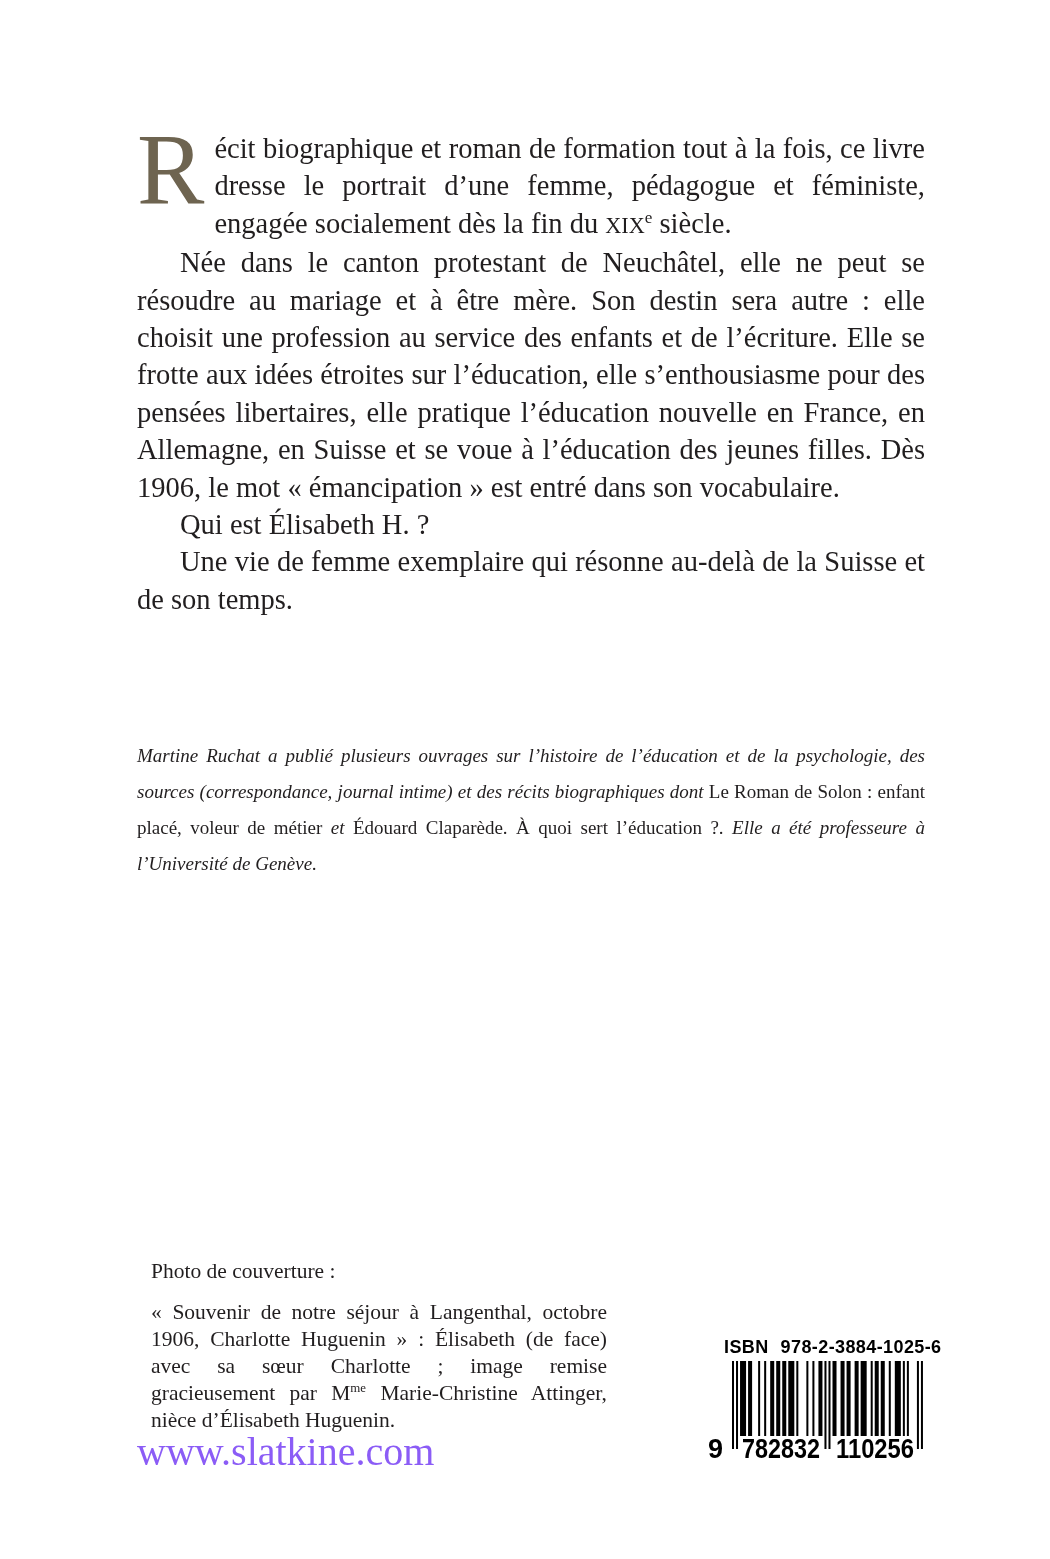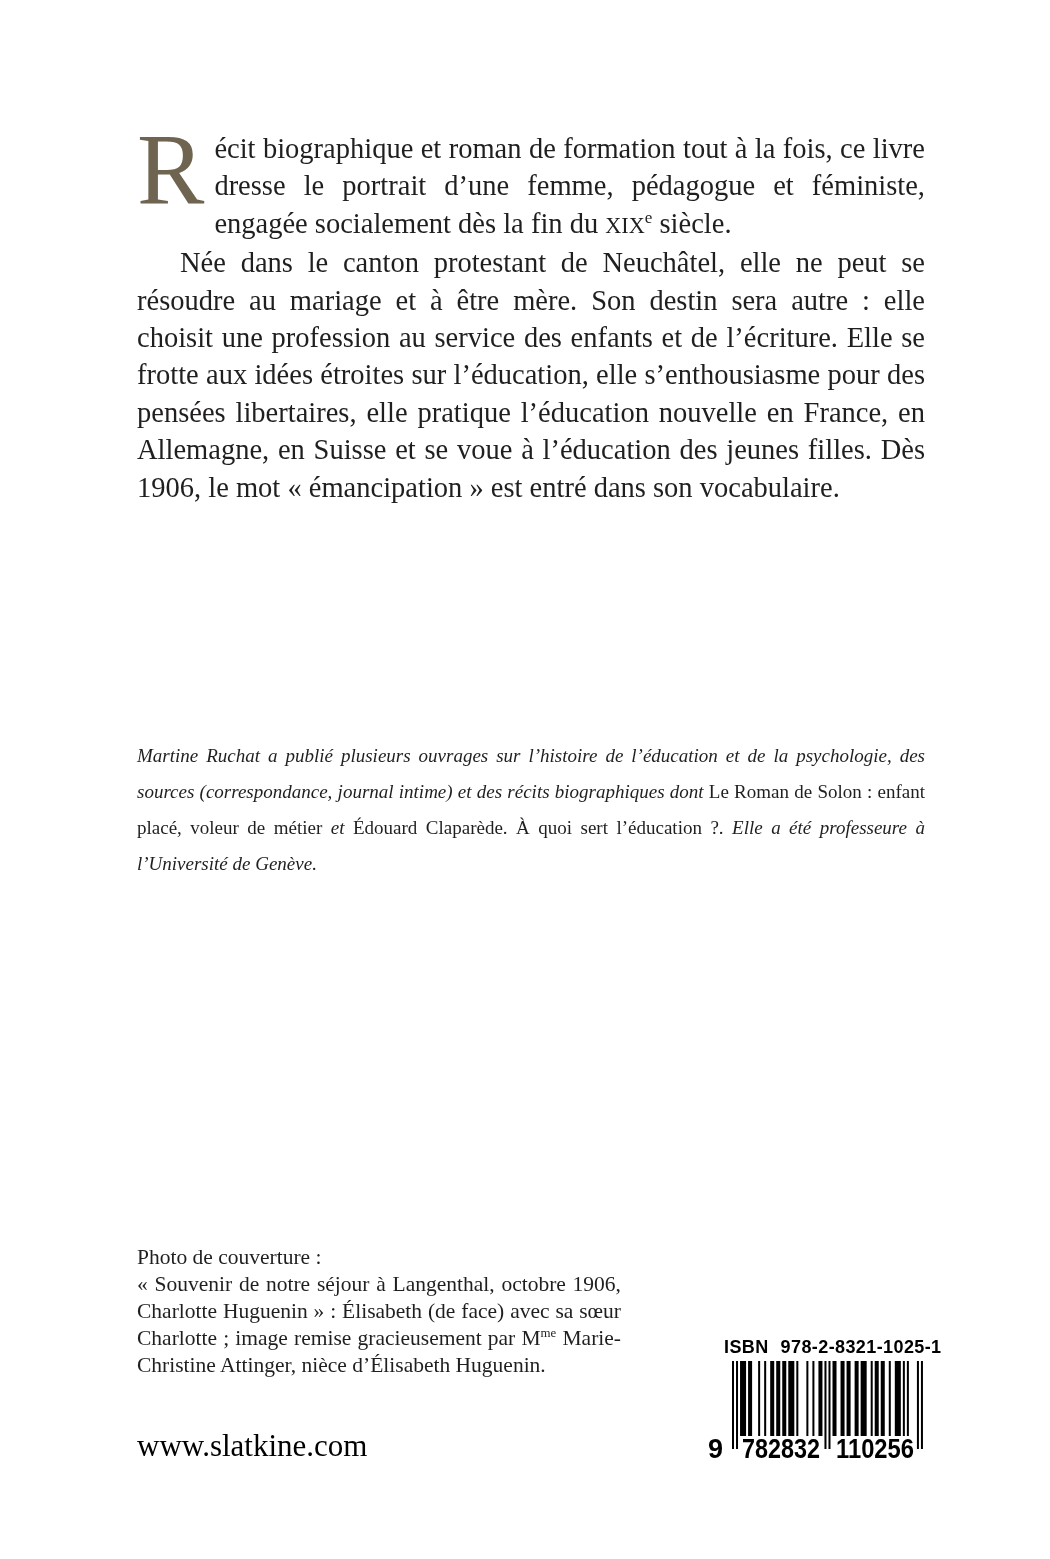--- a/index.html
+++ b/index.html
@@ -34,26 +34,26 @@
     font-size:19px;line-height:36px;
     text-align:justify;
     font-style:italic;
   }
   .bio p{margin:0;}
   .rm{font-style:normal;}
   .credit{
     position:absolute;left:137px;top:1244px;width:484px;
     font-size:21.5px;line-height:27px;
   }
-  .credit p{margin:0;}
+  .credit p{margin:14px;}
   .credit .credit-body{text-align:justify;}
   .website{
     position:absolute;left:137px;top:1428px;
-    font-size:31px;
-    color:#000000;
+    font-size:40px;
+    color:#8b5cf6;
   }
   .barcode{
     position:absolute;left:700px;top:1337px;width:232px;
     font-family:"Liberation Sans",sans-serif;
     color:#000;
     font-weight:bold;
   }
   .isbn-row{
     display:flex;gap:12px;
     padding-left:24px;
@@ -65,37 +65,39 @@
   .barcode svg{display:block;}
 </style>
 </head>
 <body>
 
 <div class="page">
 
   <div class="blurb">
     <p><span class="dropcap">R</span><span><span>écit biographique et roman de formation tout à la fois, ce livre dresse le portrait d’une femme, pédagogue et féministe, engagée socialement dès la fin du </span><span class="sc">XIX</span><span class="sup">e</span><span> siècle.</span></span></p>
     <p class="indent"><span>Née dans le canton protestant de Neuchâtel, elle ne peut se résoudre au mariage et à être mère. Son destin sera autre&nbsp;: elle choisit une profession au service des enfants et de l’écriture. Elle se frotte aux idées étroites sur l’éducation, elle s’enthousiasme pour des pensées libertaires, elle pratique l’éducation nouvelle en France, en Allemagne, en Suisse et se voue à l’éducation des jeunes filles. Dès 1906, le mot «&nbsp;émancipation&nbsp;» est entré dans son vocabulaire.</span></p>
+    <p class="indent"><span>Qui est Élisabeth H.&nbsp;?</span></p>
+    <p class="indent"><span>Une vie de femme exemplaire qui résonne au-delà de la Suisse et de son temps.</span></p>
   </div>
 
   <div class="bio">
     <p><span>Martine Ruchat a publié plusieurs ouvrages sur l’histoire de l’éducation et de la psychologie, des sources (correspondance, journal intime) et des récits biographiques dont </span><span class="rm">Le Roman de Solon&nbsp;: enfant placé, voleur de métier</span><span> et </span><span class="rm">Édouard Claparède. À quoi sert l’éducation&nbsp;?.</span><span> Elle a été professeure à l’Université de Genève.</span></p>
   </div>
 
   <div class="credit">
     <p>Photo de couverture&nbsp;:</p>
     <p class="credit-body"><span>«&nbsp;Souvenir de notre séjour à Langenthal, octobre 1906, Charlotte Huguenin&nbsp;»&nbsp;: Élisabeth (de face) avec sa sœur Charlotte&nbsp;; image remise gracieusement par M</span><span class="sup">me</span><span> Marie-Christine Attinger, nièce d’Élisabeth Huguenin.</span></p>
   </div>
 
   <div class="website">www.slatkine.com</div>
 
   <div class="barcode">
     <div class="isbn-row">
       <span>ISBN</span>
-      <span>978-2-8321-1025-1</span>
+      <span>978-2-3884-1025-6</span>
     </div>
     <svg width="232" height="104" viewBox="0 0 232 104" xmlns="http://www.w3.org/2000/svg">
         <rect x="32.00" y="0" width="2.01" height="88" fill="#000"></rect>
         <rect x="36.02" y="0" width="2.01" height="88" fill="#000"></rect>
         <rect x="40.04" y="0" width="6.03" height="75" fill="#000"></rect>
         <rect x="48.08" y="0" width="4.02" height="75" fill="#000"></rect>
         <rect x="58.13" y="0" width="2.01" height="75" fill="#000"></rect>
         <rect x="64.16" y="0" width="2.01" height="75" fill="#000"></rect>
         <rect x="70.19" y="0" width="4.02" height="75" fill="#000"></rect>
         <rect x="76.22" y="0" width="4.02" height="75" fill="#000"></rect>

